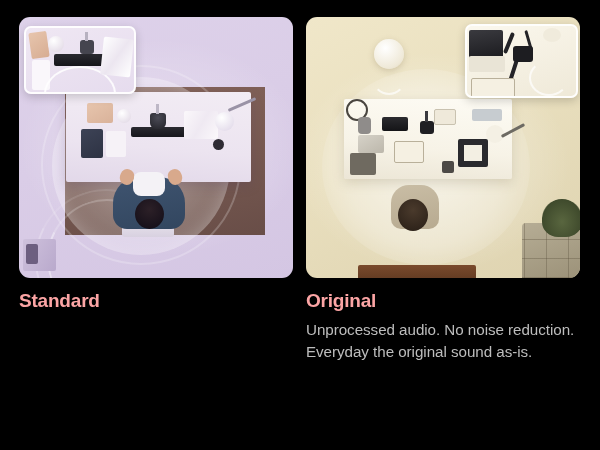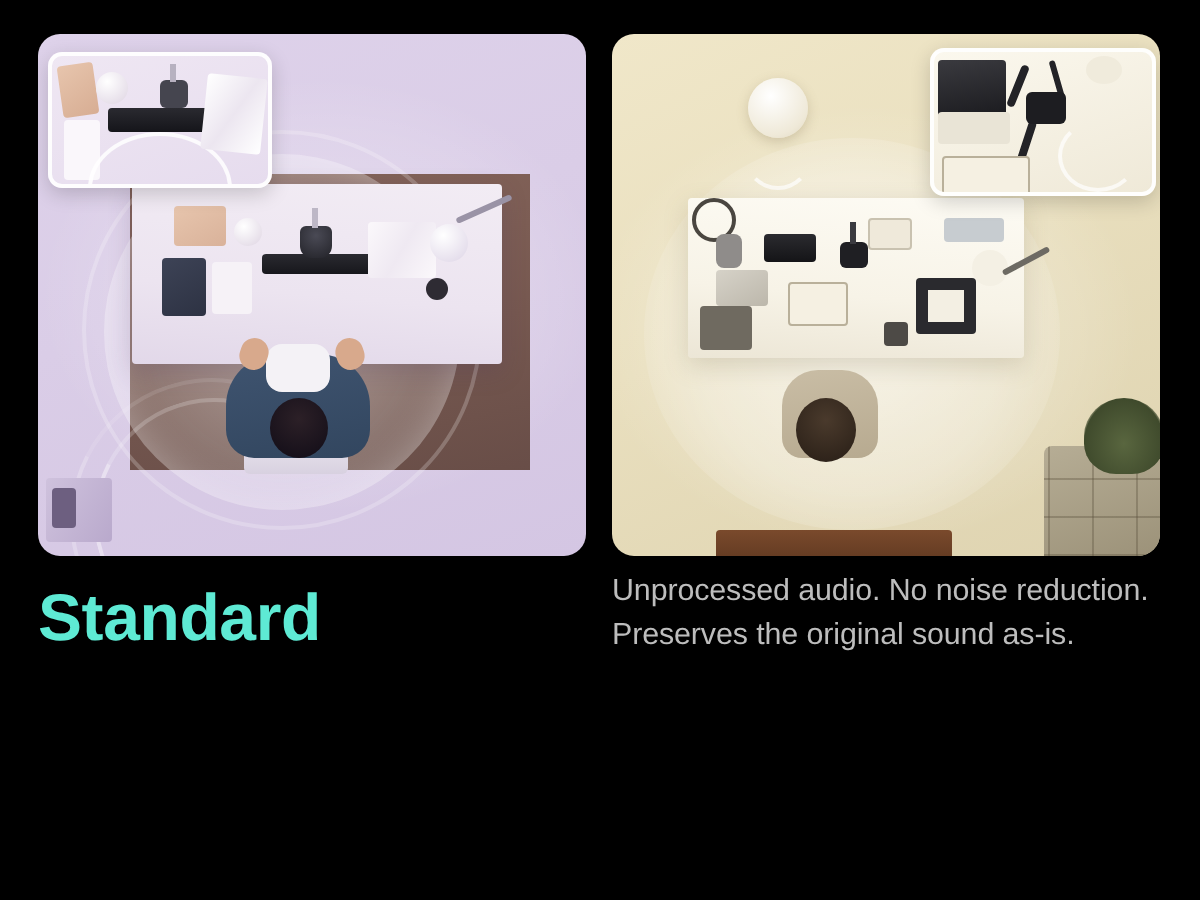--- a/index.html
+++ b/index.html
@@ -262,22 +262,22 @@
   .ir-arm1   { left: 40px; top: 6px;  width: 4px;  height: 22px; background: #232327; transform: rotate(22deg); }
   .ir-arm2   { left: 60px; top: 4px;  width: 3px;  height: 20px; background: #232327; transform: rotate(-16deg); }
   .ir-leg    { left: 44px; top: 34px; width: 4px;  height: 24px; background: #232327; transform: rotate(18deg); }
   .ir-frame  { left: 4px;  top: 52px; width: 44px; height: 20px; background: #f5f0e2; border: 1px solid #b9b09a; }
   .ir-circ   { left: 76px; top: 2px;  width: 18px; height: 14px; border-radius: 50%; background: #f0ebdc; }
   .ir-wave   { left: 62px; top: 34px; width: 40px; height: 36px; border-radius: 50%; border: 2px solid rgba(255,255,255,0.7); border-right-color: transparent; border-top-color: transparent; }
 
   
   .option-title {
     margin-top: 12px;
-    color: #5eead4;
-    font-size: 33px;
+    color: #fca5a5;
+    font-size: 19px;
     font-weight: 700;
     letter-spacing: -0.2px;
     line-height: 1.15;
   }
   .option-desc {
     margin-top: 7px;
     color: #bdbdbd;
     font-size: 15.2px;
     line-height: 22px;
     letter-spacing: -0.05px;
@@ -371,16 +371,17 @@
         <div class="ins ir-wave"></div>
         <div class="ins ir-arm1"></div>
         <div class="ins ir-arm2"></div>
         <div class="ins ir-leg"></div>
         <div class="ins ir-mic"></div>
         <div class="ins ir-frame"></div>
         <div class="ins ir-circ"></div>
       </div>
     </div>
 
-    <div class="option-desc">Unprocessed audio. No noise reduction. Preserves the original sound as-is.</div>
+    <div class="option-title">Original</div>
+    <div class="option-desc">Unprocessed audio. No noise reduction. Everyday the original sound as-is.</div>
   </div>
 
 </div>
 
 </body></html>

